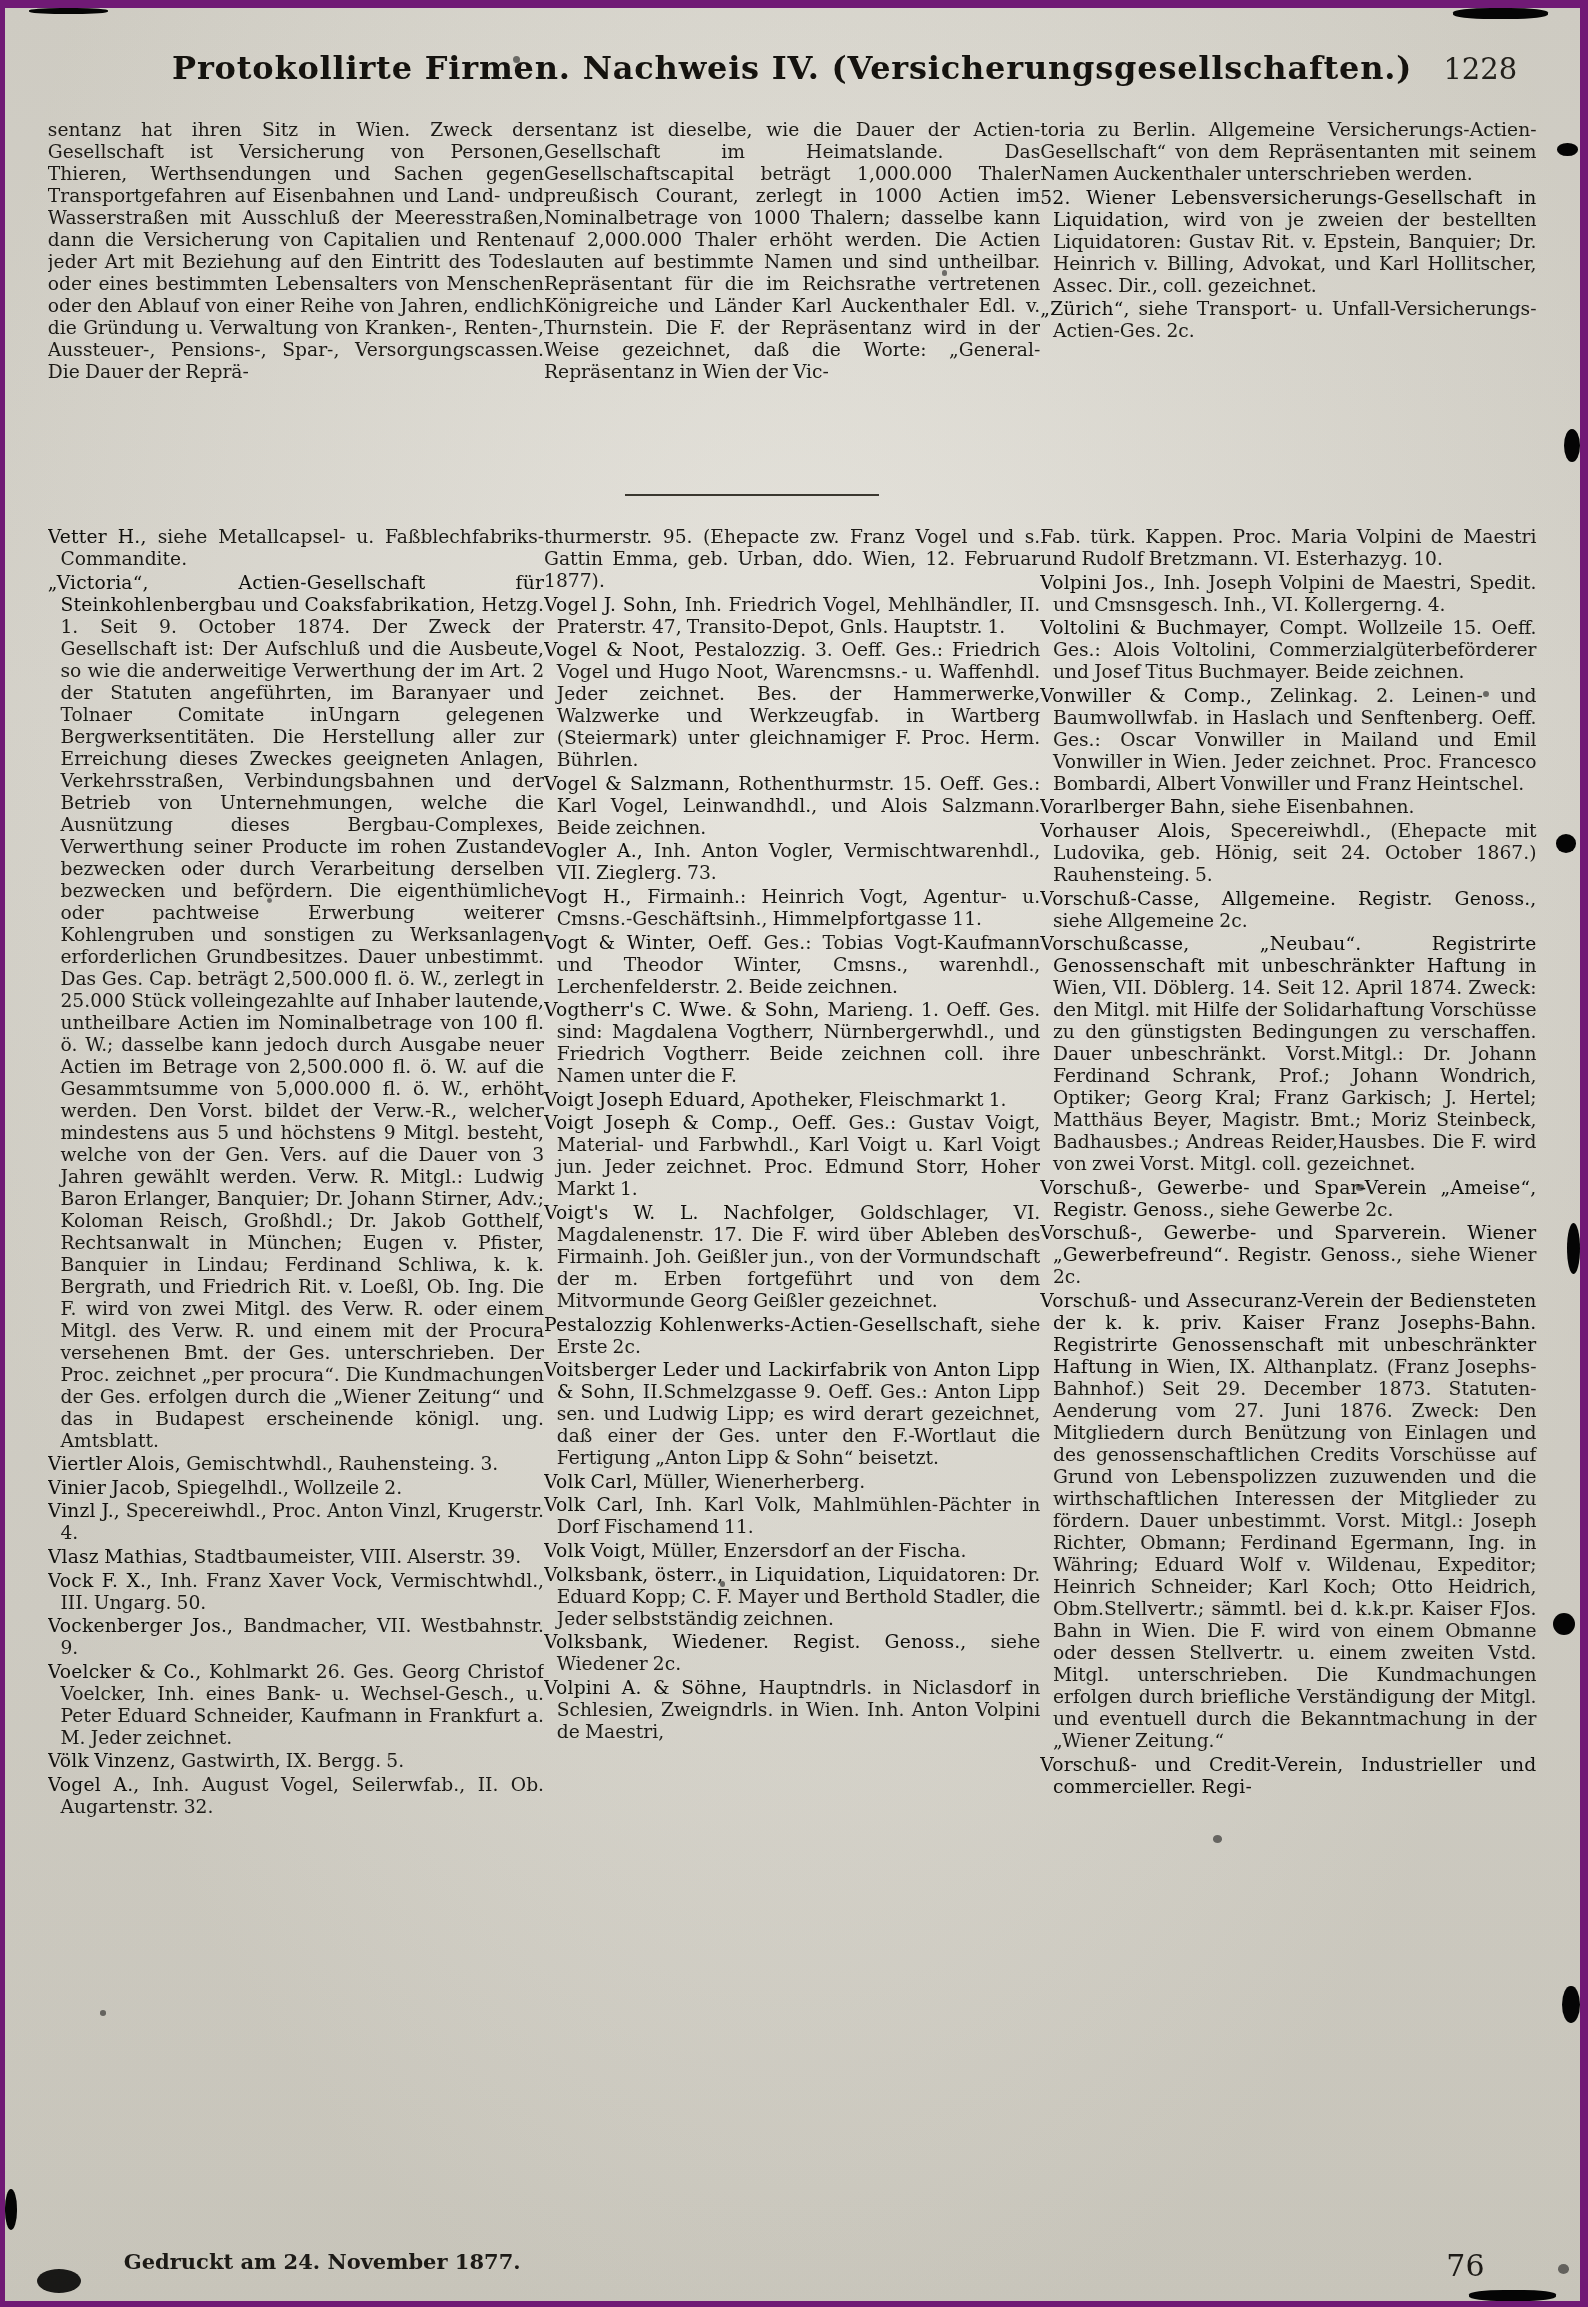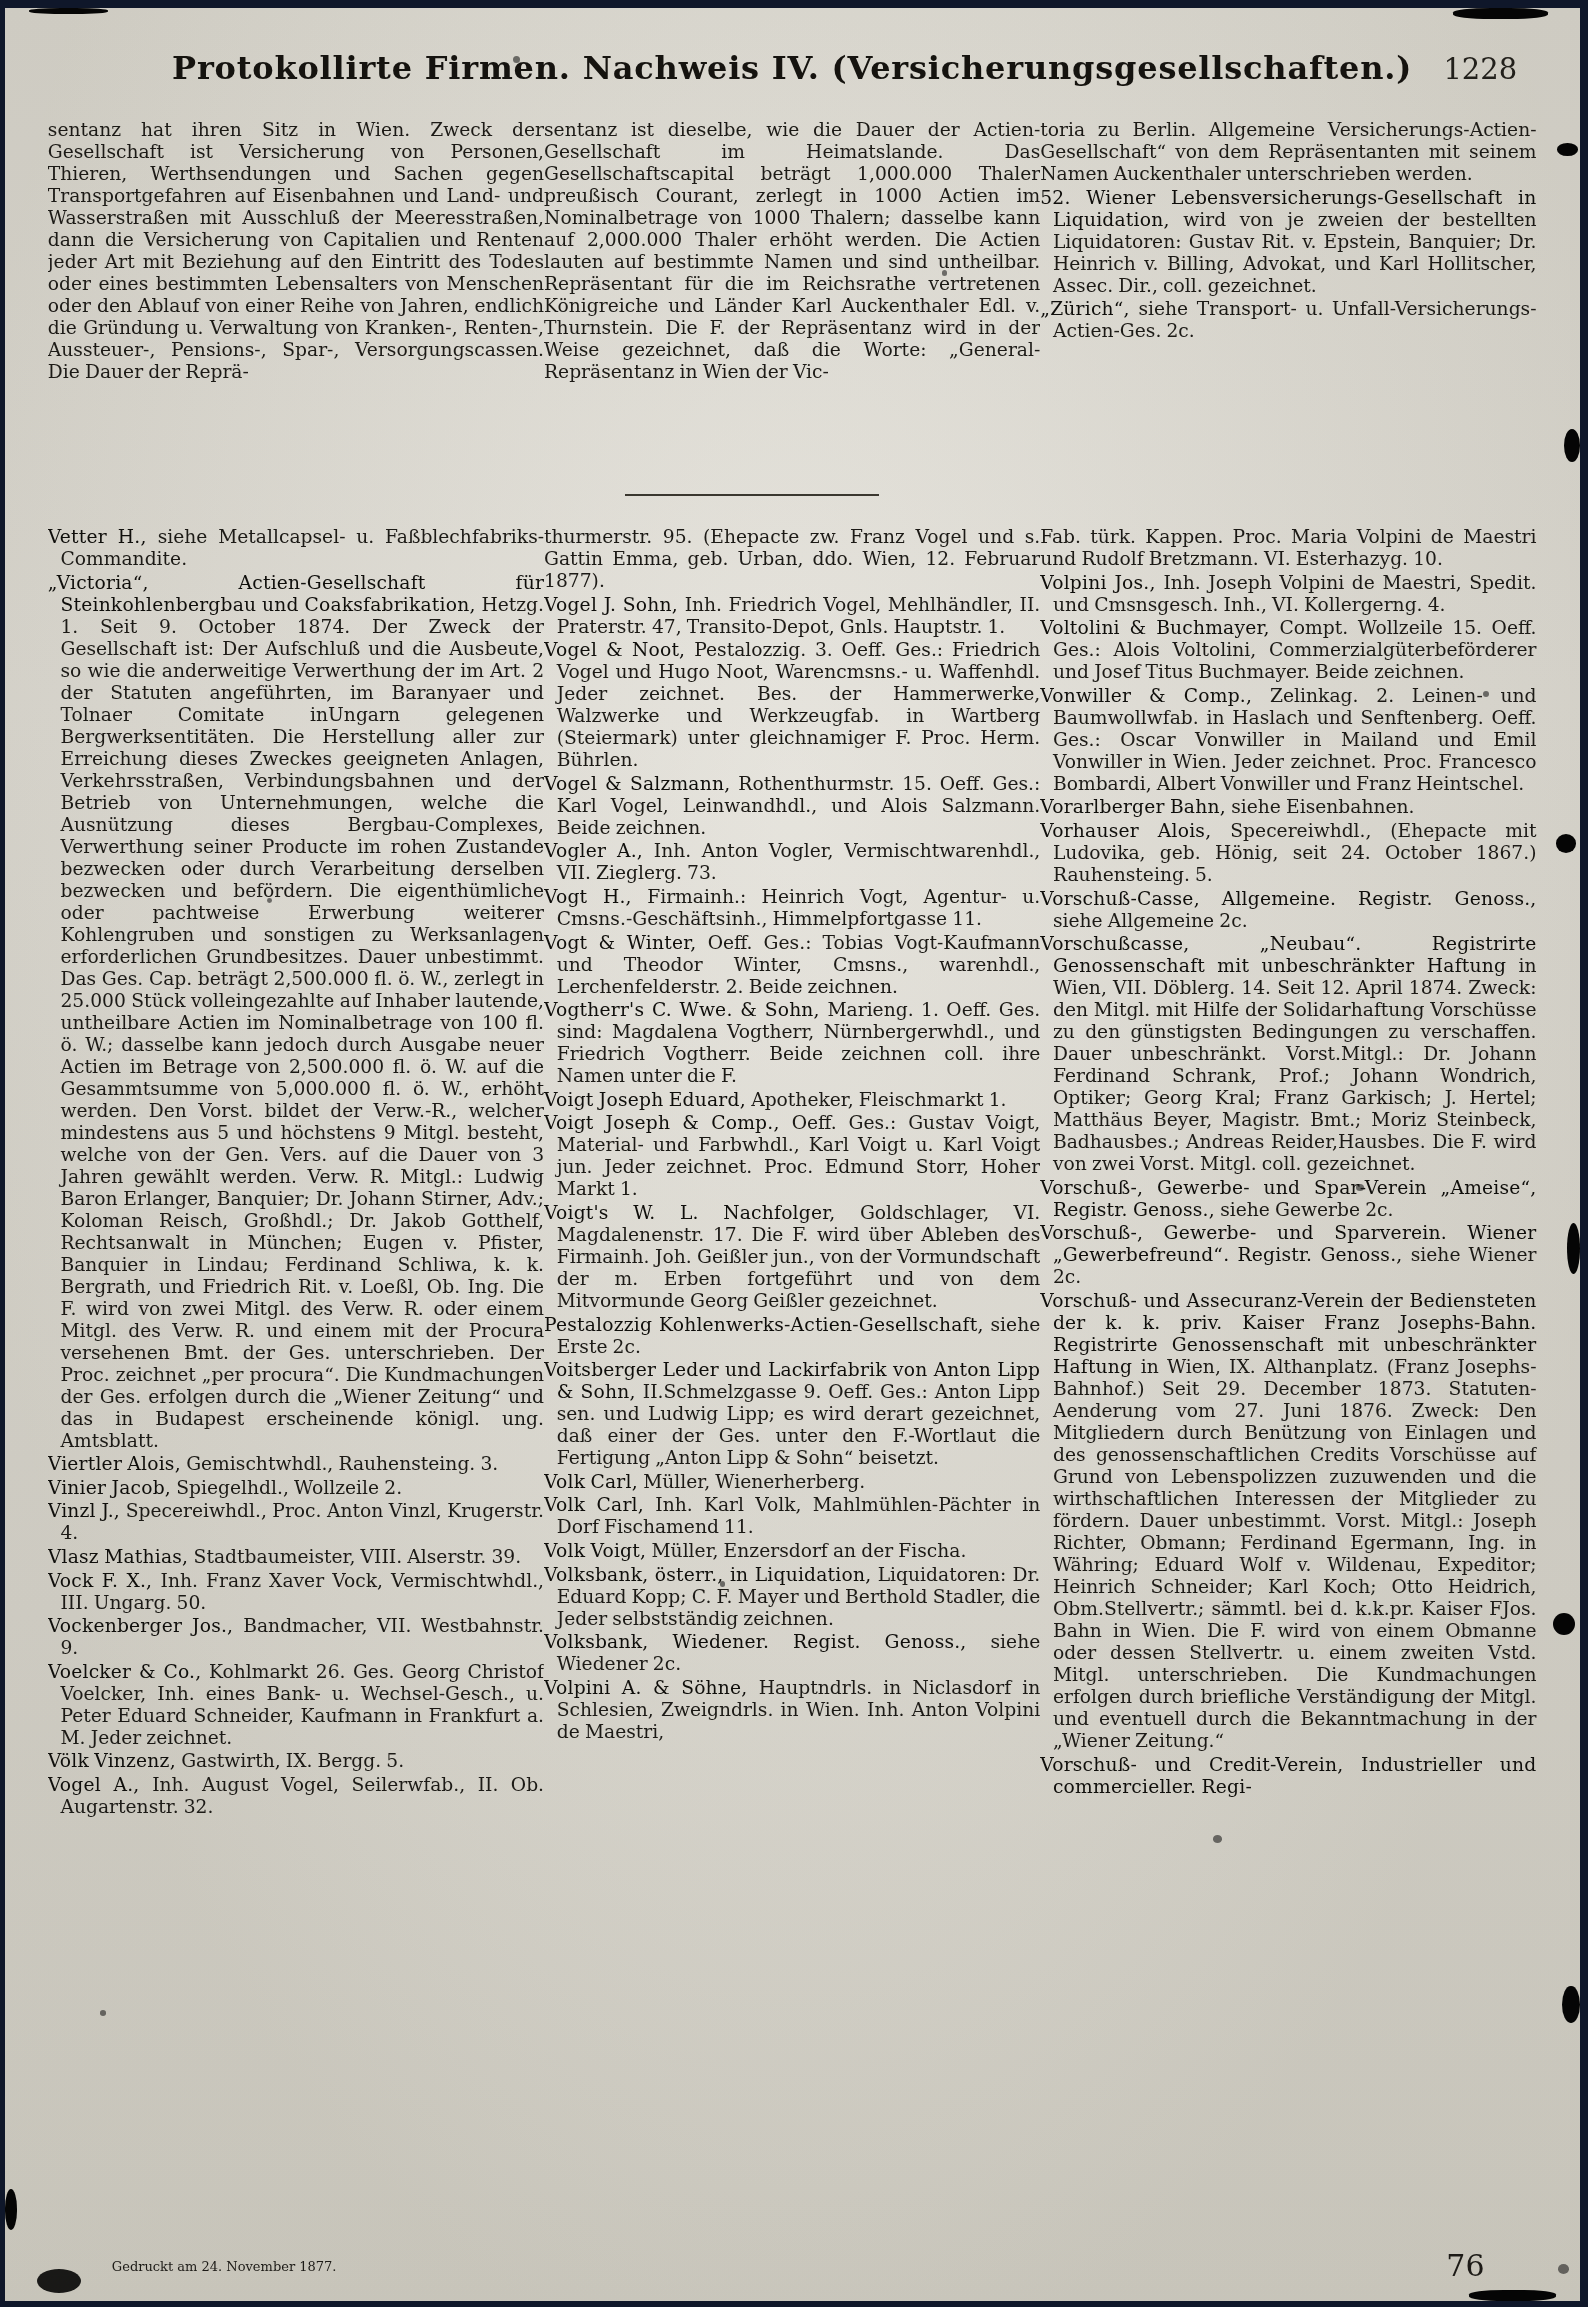--- a/index.html
+++ b/index.html
@@ -1,18 +1,18 @@
 <!DOCTYPE html>
 <html style="font-size:12.7px"><head>
 <meta charset="utf-8">
 <style>
   html,body { margin:0; padding:0; background:#000; }
   #frame {
     position:relative; width:1589px; height:2307px;
-    background:#0f172a; overflow:hidden;
+    background:#701a75; overflow:hidden;
     font-family:"DejaVu Serif", serif;
   }
   #paper {
     position:absolute; left:4.8px; top:8px; right:9.5px; bottom:6.4px;
     background:
       radial-gradient(ellipse at 50% 35%, rgba(255,255,255,0.25), rgba(0,0,0,0.05) 75%),
       linear-gradient(180deg,#d9d6cc 0%, #dedbd2 30%, #d8d5cb 70%, #d2cfc4 100%);
     color:#1c1a16;
   }
   
@@ -35,21 +35,21 @@
   }
   .entry.cont { padding-left:0; text-indent:0; }
   .firm { font-weight:400; color:#0f0e0b; letter-spacing:0.2px; }
   
   #divider {
     position:absolute; top:486px; left:50%; width:254px; margin-left:-167px;
     border-top:2px solid #3a372f;
   }
   
   #footer-printed {
-    position:absolute; left:107px; bottom:27px; font-weight:400; font-size:13px;
+    position:absolute; left:119px; bottom:27px; font-weight:700; font-size:21px;
   }
   #footer-sheet {
     position:absolute; right:95px; bottom:17.5px; font-weight:400; font-size:30px;
   }
   
   .blob { position:absolute; background:#050505; border-radius:50%; pointer-events:none; }
   .b1  { right:1.6px;  top:135px;  width:20.7px; height:12.7px; }
   .b2  { right:0;    top:421px;  width:16px; height:33px; }
   .b3  { right:3.2px;  top:826px; width:20.7px; height:19px; }
   .b4  { right:0;    top:1215px; width:12.7px; height:51px; }

